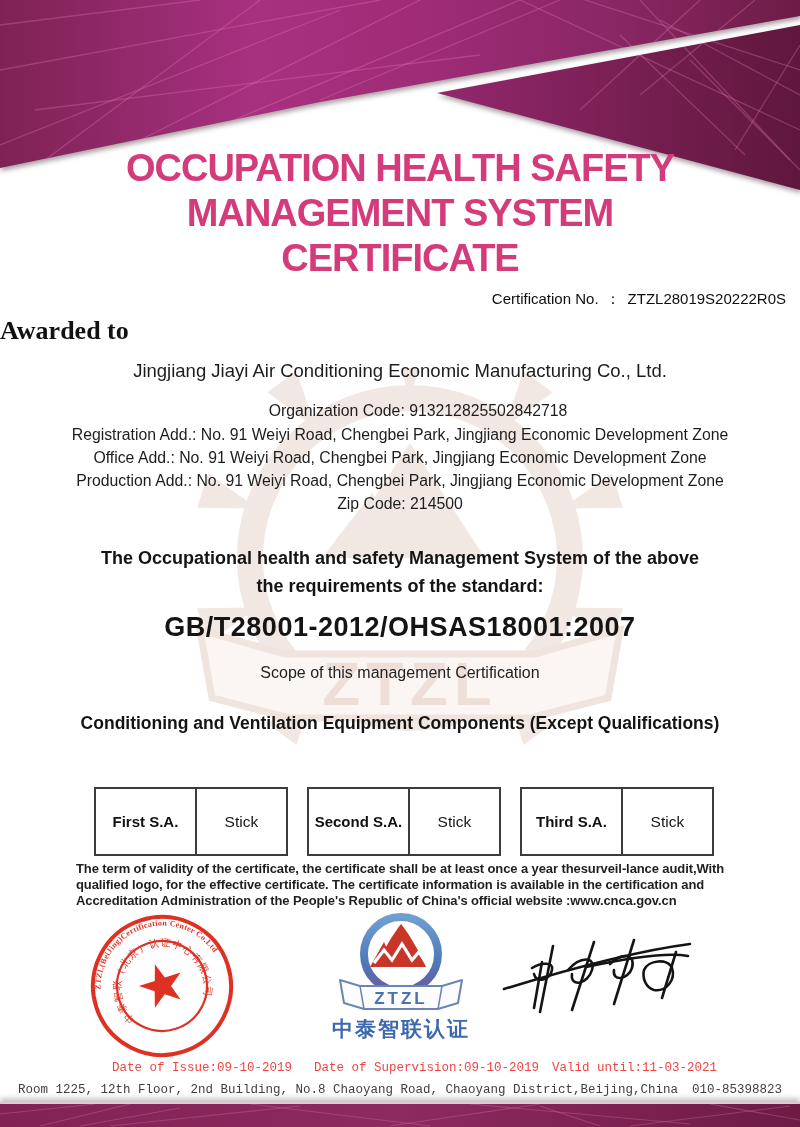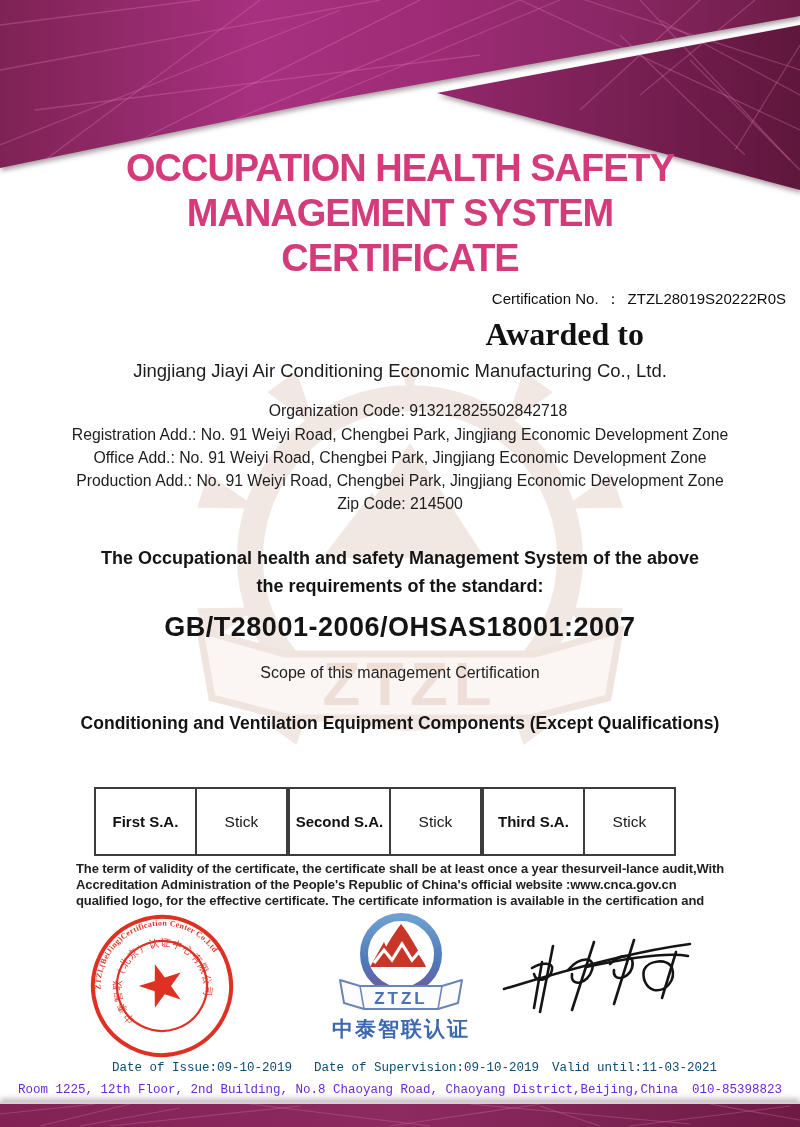--- a/index.html
+++ b/index.html
@@ -10,53 +10,53 @@
   #top-banner{top:0;left:0;width:800px;height:200px;}
   #footer-band{left:0;bottom:0;width:800px;height:23px;border-top:2px solid #d8cdd2;
                box-shadow:0 -3px 6px rgba(130,112,122,.5);}
   
   .title{top:146px;left:0;width:800px;text-align:center;color:#d43b7b;font-weight:bold;
          font-size:38px;line-height:45px;letter-spacing:-1px;}
   
   .certno{top:290px;right:14px;font-size:15px;font-weight:normal;color:#0e0e0e;}
   .certno .sep{margin:0 7px;}
   
-  .awarded{top:316px;left:0;width:644px;text-align:right;font-family:"Liberation Serif",serif;
-           font-weight:bold;font-size:32px;color:#111;}
+  .awarded{top:316px;left:0;width:644px;text-align:left;font-family:"Liberation Serif",serif;
+           font-weight:bold;font-size:26px;color:#111;}
   .company{top:360px;left:0;width:800px;text-align:center;font-size:18.5px;color:#1c1c1c;}
   
   .orginfo{top:399px;left:0;width:800px;text-align:center;font-size:15.8px;line-height:23px;color:#1d1d1d;}
   .orginfo .first{margin-bottom:1px;padding-left:36px;}
   
   .statement{top:529px;left:0;width:800px;text-align:center;font-weight:bold;font-size:18px;
              line-height:27.5px;color:#141414;margin-top:16px;}
   .standard{top:612px;left:0;width:800px;text-align:center;font-weight:bold;font-size:27px;
             letter-spacing:.5px;color:#141414;}
   .scope-label{top:664px;left:0;width:800px;text-align:center;font-size:16px;color:#222;}
   .scope-text{top:710px;left:0;width:800px;text-align:center;font-weight:bold;font-size:17.5px;
               line-height:26px;color:#141414;}
   
-  .audit-row{top:787px;left:94px;display:flex;}
+  .audit-row{top:787px;left:94px;display:flex;gap:19px;}
   .audit-box{width:194px;height:69px;border:2px solid #3c3c3c;display:flex;background:#fff;box-sizing:border-box;}
   .audit-label{flex:0 0 52%;border-right:2px solid #3c3c3c;display:flex;align-items:center;
                justify-content:center;font-weight:bold;font-size:15px;color:#111;}
   .audit-value{flex:1;display:flex;align-items:center;justify-content:center;font-size:15.5px;color:#161616;}
   
   .fineprint{top:861px;left:76px;width:658px;font-size:13px;font-weight:bold;line-height:15.8px;
              color:#1f1f1f;letter-spacing:-.1px;}
   
   #company-seal{left:76px;top:904px;}
   #certifier-logo{left:326px;top:906px;}
   #signature{left:498px;top:912px;}
   
   .dates{top:1061px;left:0;width:724px;height:18px;font-family:"Liberation Mono",monospace;
-         font-size:12.5px;color:#0c4a6e;}
+         font-size:12.5px;color:#ef4444;}
   .dates span{position:absolute;white-space:nowrap;}
   .addr{top:1083px;left:0;width:800px;text-align:center;font-family:"Liberation Mono",monospace;
-        font-size:12.5px;color:#6d28d9;white-space:nowrap;}
+        font-size:12.5px;color:#404040;white-space:nowrap;}
   .addr .phone{margin-left:14px;}
 </style>
 </head>
 <body>
 
 <svg class="abs" id="watermark" style="left:150px;top:368px;" width="520" height="430" viewBox="0 0 520 430">
   <g fill="#f2e8e3">
     <g>
       <polygon points="242,-28 278,-28 260,30" transform="rotate(0 260 190)"></polygon>
       <polygon points="242,-28 278,-28 260,30" transform="rotate(36 260 190)"></polygon>
@@ -137,21 +137,21 @@
   <div>Office Add.: No. 91 Weiyi Road, Chengbei Park, Jingjiang Economic Development Zone</div>
   <div>Production Add.: No. 91 Weiyi Road, Chengbei Park, Jingjiang Economic Development Zone</div>
   <div>Zip Code: 214500</div>
 </div>
 
 <div class="abs statement">
   <div>The Occupational health and safety Management System of the above</div>
   <div>the requirements of the standard:</div>
 </div>
 
-<div class="abs standard">GB/T28001-2006/OHSAS18001:2007</div>
+<div class="abs standard">GB/T28001-2012/OHSAS18001:2007</div>
 
 <div class="abs scope-label">Scope of this management Certification</div>
 <div class="abs scope-text">
   <div>Conditioning and Ventilation Equipment Components (Except Qualifications)</div>
 </div>
 
 <div class="abs audit-row">
   <div class="audit-box">
     <div class="audit-label">First S.A.</div>
     <div class="audit-value">Stick</div>
@@ -161,22 +161,22 @@
     <div class="audit-value">Stick</div>
   </div>
   <div class="audit-box">
     <div class="audit-label">Third S.A.</div>
     <div class="audit-value">Stick</div>
   </div>
 </div>
 
 <div class="abs fineprint">
   <div>The term of validity of the certificate, the certificate shall be at least once a year thesurveil-lance audit,With</div>
+  <div>qualified logo, for the effective certificate. The certificate information is available in the certification and</div>
   <div>Accreditation Administration of the People's Republic of China's official website :www.cnca.gov.cn</div>
-  <div>qualified logo, for the effective certificate. The certificate information is available in the certification and</div>
 </div>
 
 <svg class="abs" id="company-seal" width="172" height="160" viewBox="0 0 172 160">
   <g transform="translate(86,82) rotate(-18)">
     <circle r="69" fill="none" stroke="#df3123" stroke-width="4"></circle>
     <circle r="45" fill="none" stroke="#df3123" stroke-width="2.2"></circle>
     <path id="sealArcEn" d="M -57,26 A 62,62 0 1 1 57,26" fill="none"></path>
     <path id="sealArcCn" d="M -38,20 A 42,42 0 1 1 38,20" fill="none"></path>
     <text font-size="8" font-weight="bold" fill="#df3123" letter-spacing=".3" font-family="Liberation Serif, serif">
       <textPath href="#sealArcEn" startOffset="50%" text-anchor="middle">ZTZL(BeiJing)Certification Center Co.Ltd</textPath>

